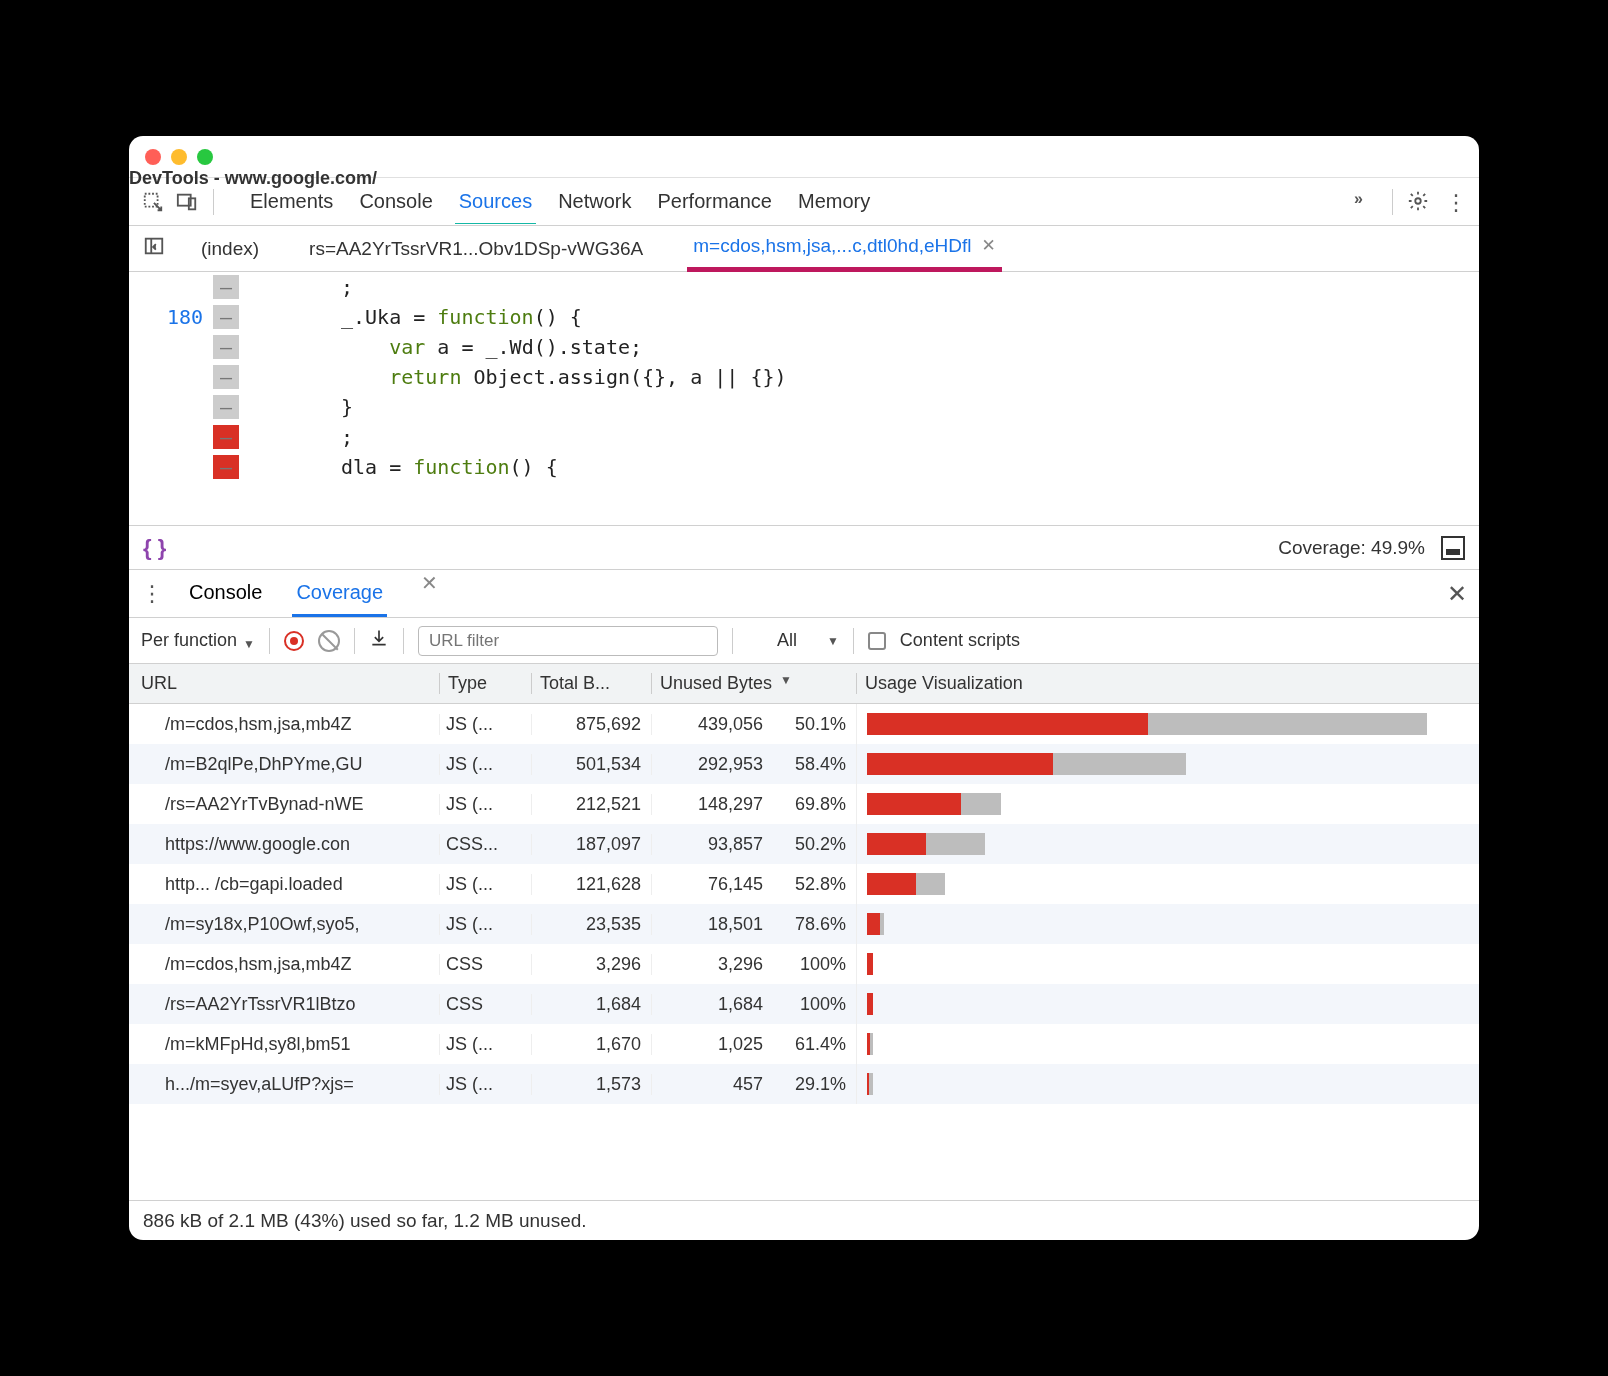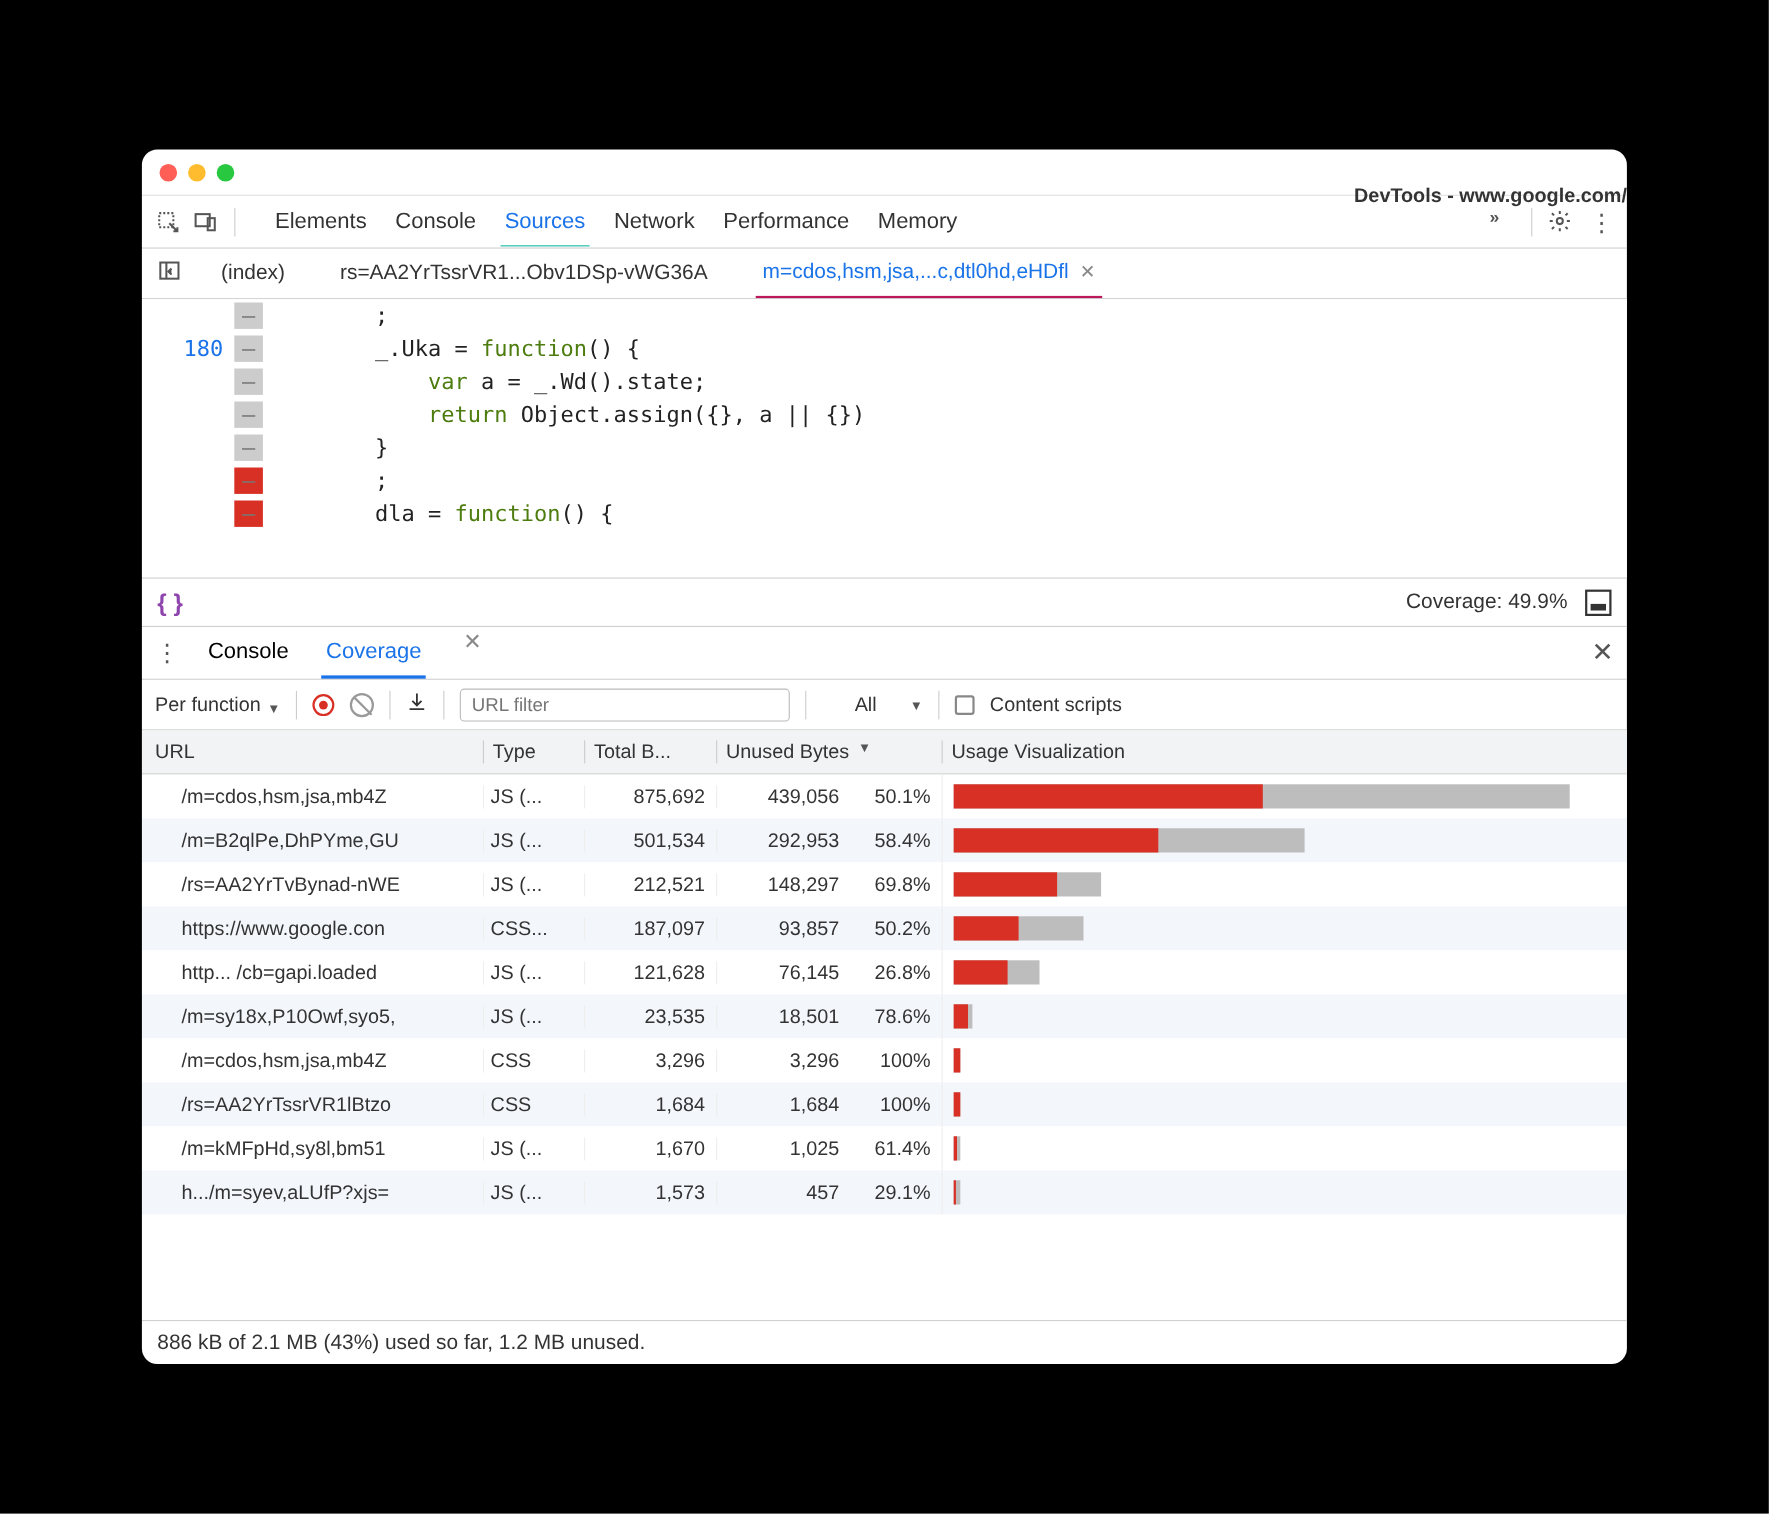--- a/index.html
+++ b/index.html
@@ -29,41 +29,41 @@
   padding: 0 16px;
   border-bottom: 1px solid #e0e0e0;
   position: relative;
 }
 .traffic { display: flex; gap: 10px; }
 .tl { width: 16px; height: 16px; border-radius: 50%; }
 .tl.red { background: #ff5f57; }
 .tl.yellow { background: #febc2e; }
 .tl.green { background: #28c840; }
 .wtitle {
-  position: absolute; left: 0; right: 0; text-align: right;
+  position: absolute; left: 0; right: 0; text-align: left;
   font-weight: 600; font-size: 18px; color: #333; pointer-events: none; margin-top: 44px;
 }
 .toolbar {
   height: 48px; display: flex; align-items: center;
   border-bottom: 1px solid #d0d0d0; padding: 0 10px;
   gap: 6px;
 }
 .tbicon { width: 28px; height: 28px; display:flex; align-items:center; justify-content:center; color:#555; }
 .tabs { display: flex; gap: 18px; margin-left: 20px; font-size: 20px; color: #333; }
 .tab { padding: 10px 4px; cursor: pointer; }
 .tab.active { color: #1a73e8; border-bottom: 1px solid #14b8a6; }
 .tbr { margin-left: auto; display:flex; gap:14px; align-items:center; }
 .tbr .ic { width:24px; height:24px; color:#555; }
 .filetabs {
   height: 46px; display:flex; align-items:center; gap:30px;
   padding: 0 14px; border-bottom: 1px solid #d0d0d0;
   font-size: 19px; color: #333;
 }
 .filetab { padding: 10px 6px; display:flex; align-items:center; gap:10px; }
-.filetab.active { color:#1a73e8; border-bottom: 2px solid #be185d; }
+.filetab.active { color:#1a73e8; border-bottom: 6px solid #be185d; }
 .ftclose { color:#888; font-size:17px; }
 .codepane {
   height: 254px; background:#fff; position:relative; overflow:hidden;
   font-family: "Menlo","Consolas",monospace; font-size:20px;
   border-bottom: 1px solid #d0d0d0;
 }
 .codeline { display:flex; height:30px; align-items:center; }
 .gut1 { width:84px; text-align:right; padding-right:10px; color:#1a73e8; }
 .gut2 { width:26px; background:#ccc; text-align:center; color:#777; }
 .gut2.red { background:#d93025; }
@@ -350,21 +350,21 @@
             <div class="grey" style="width: 100%;"></div>
             <div class="red" style="width: 50%;"></div>
           </div>
         </div>
       </div>
       <div class="row">
         <div class="r-url">http...  /cb=gapi.loaded</div>
         <div class="r-type">JS (...</div>
         <div class="r-total">121,628</div>
         <div class="r-unb">76,145</div>
-        <div class="r-unp">26.8%</div>
+        <div class="r-unp">52.8%</div>
         <div class="r-viz">
           <div class="bar" style="width: 78.4px;">
             <div class="grey" style="width: 100%;"></div>
             <div class="red" style="width: 62.8571%;"></div>
           </div>
         </div>
       </div>
       <div class="row">
         <div class="r-url">/m=sy18x,P10Owf,syo5,</div>
         <div class="r-type">JS (...</div>

